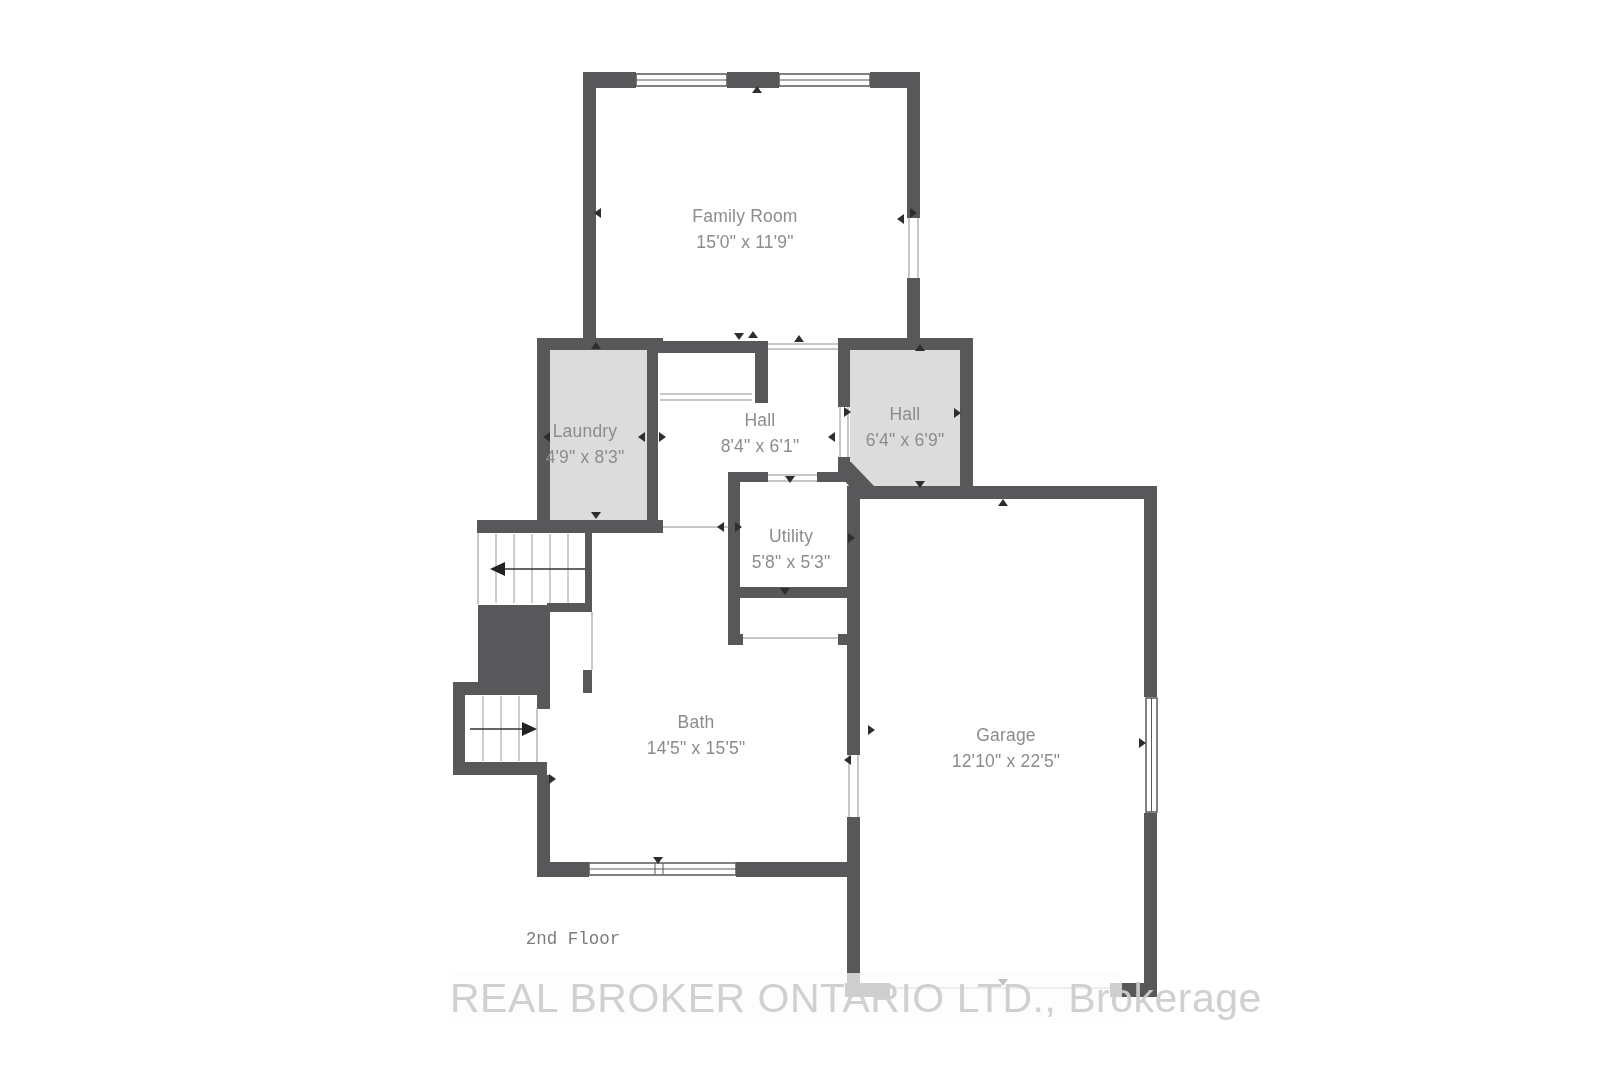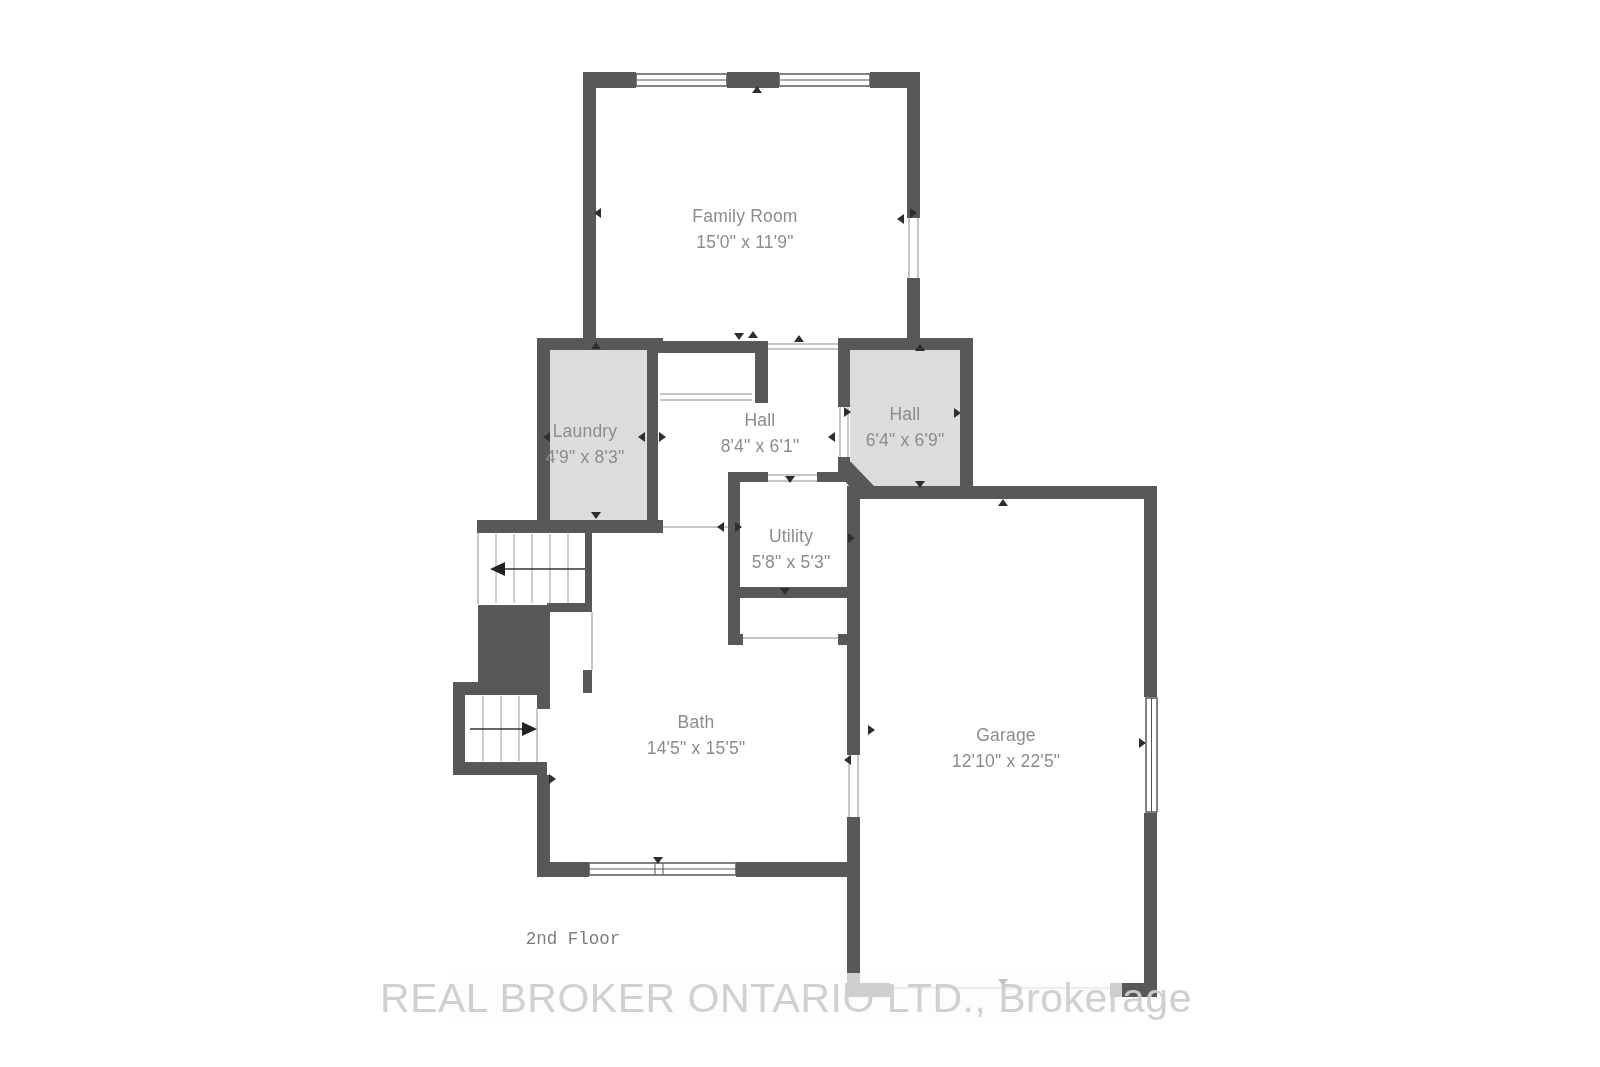--- a/index.html
+++ b/index.html
@@ -13,21 +13,21 @@
     text-align:center;color:#8c8c8c;font-size:17.5px;line-height:26px;
     white-space:nowrap;letter-spacing:.2px;
   }
   .floor-label{
     position:absolute;transform:translate(-50%,-50%);
     color:#7c7c7c;font-size:17.5px;white-space:nowrap;
   }
   .watermark-band{
     position:absolute;left:450px;top:973px;width:672px;height:50px;
     background:rgba(252,252,252,0.72);
-    display:flex;align-items:center;justify-content:center;
+    display:flex;align-items:center;justify-content:flex-start;
   }
   .watermark-text{
     color:rgba(205,205,205,0.95);font-size:41px;white-space:nowrap;letter-spacing:.5px;
   }
 </style>
 </head>
 <body>
 
 <div class="canvas">
 

